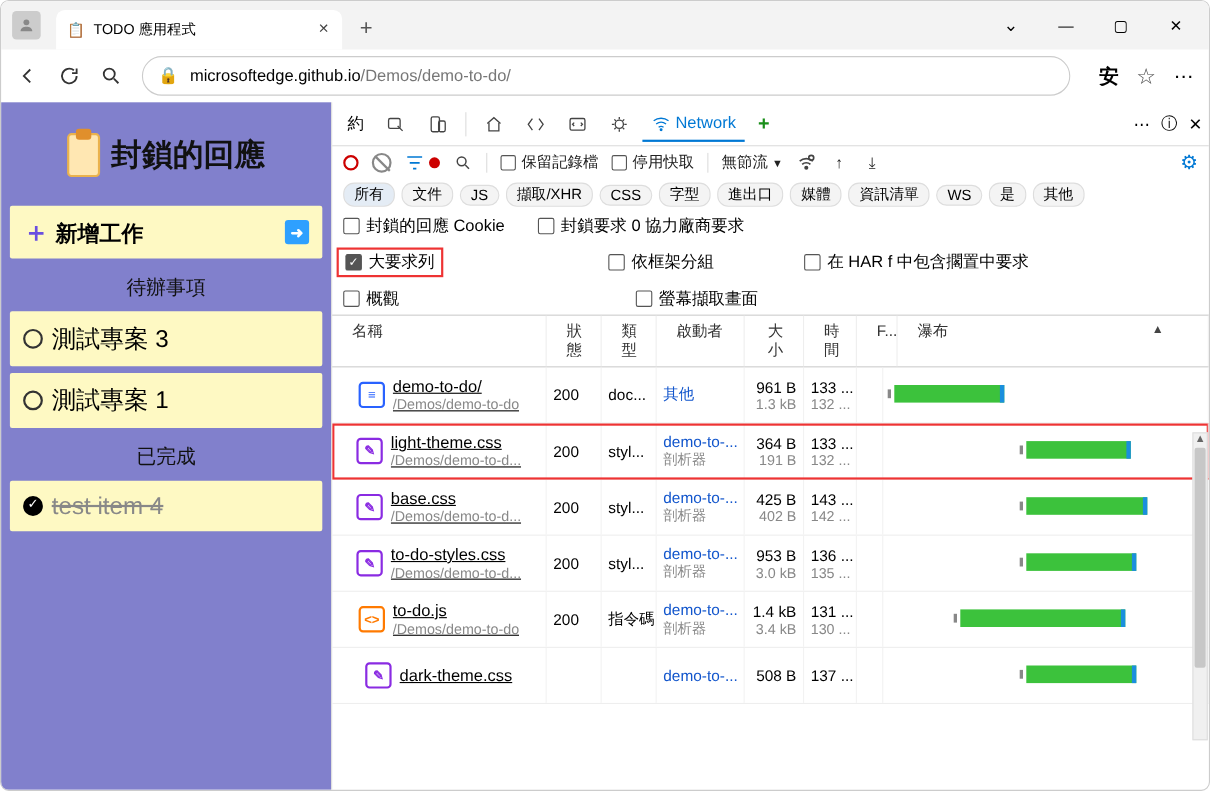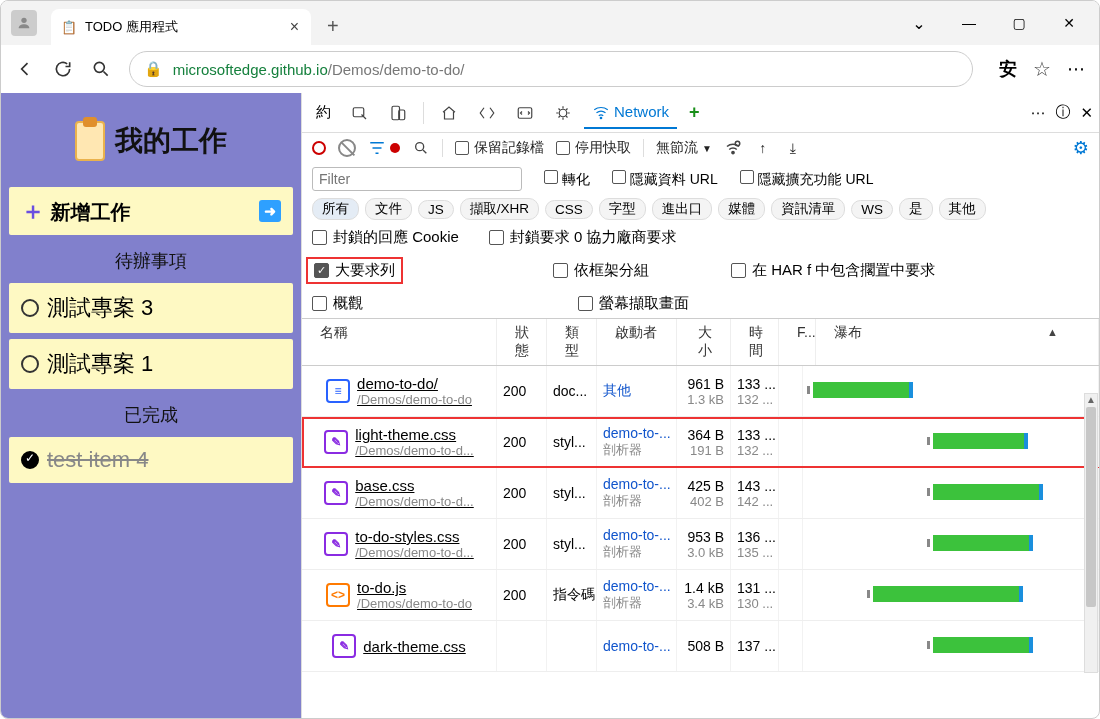--- a/index.html
+++ b/index.html
@@ -15,21 +15,21 @@
   .newtab { margin-left:10px; font-size:20px; color:#555; padding:6px; cursor:pointer; margin-top:6px;}
   .winbtns { margin-left:auto; display:flex; gap:6px; padding-right:8px;}
   .winbtns span { width:44px; height:32px; display:flex; align-items:center; justify-content:center; font-size:14px;}
   .winbtns .chev { font-size:16px; }
 
   
   .toolbar { height:48px; display:flex; align-items:center; padding:0 14px; gap:18px; }
   .toolbar .icon { width:20px; height:20px; display:flex; align-items:center; justify-content:center; color:#333; }
   .urlbox { flex:1; border:1px solid #ccc; border-radius:24px; height:36px; display:flex; align-items:center; padding:0 14px; gap:10px; color:#555; font-size:15px;}
   .urlbox .lock { color:#555; }
-  .urlbox .host { color:#15803d; }
+  .urlbox .host { color:#000000; }
   .urlbox .path { color:#777; }
   .rightctl { margin-left:8px; display:flex; align-items:center; gap:16px; font-size:18px;}
   .rightctl .translate { font-weight:600;}
   .rightctl .star { font-size:20px; color:#444;}
 
   
   .split { display:flex; height: calc(100% - 44px - 48px); }
   .left { width:300px; background:#8180cc; padding:8px; display:flex; flex-direction:column; gap:6px;}
   .left .appheader { display:flex; align-items:center; justify-content:center; gap:10px; padding:20px 0; }
   .appheader .clip { width:30px; height:40px; background:#ffe7b2; border:2px solid #eab24d; border-radius:4px; position:relative;}
@@ -174,21 +174,21 @@
     <span class="star">☆</span>
     <span>⋯</span>
   </div>
 </div>
 
 <div class="split">
 
   <div class="left">
     <div class="appheader">
       <div class="clip"></div>
-      <h1>我的工作</h1>
+      <h1>封鎖的回應</h1>
     </div>
     <div class="card add">
       <span><span class="plus">＋</span> <span>新增工作</span></span>
       <span class="go">➜</span>
     </div>
     <div class="subhead">待辦事項</div>
     <div class="card task">
         <span class="circ"></span>
         <span>測試專案 3</span>
       </div>
@@ -288,26 +288,20 @@
             <path d="M4 10a12 12 0 0 1 16 0M7 14a7 7 0 0 1 10 0"></path>
             <circle cx="12" cy="18" r="1.5" fill="#444"></circle>
             <circle cx="18" cy="6" r="3"></circle>
           </svg>
         </span>
       <span class="icon">↑</span>
       <span class="icon">⤓</span>
       <span class="gear">⚙</span>
     </div>
 
-    <div class="filter-row">
-      <input placeholder="Filter" style="">
-      <label class="cb"><span class="box" style="width:14px;height:14px;border:1.5px solid #555;border-radius:2px;display:inline-block;"></span> <span>轉化</span></label>
-      <label class="cb"><span class="box" style="width:14px;height:14px;border:1.5px solid #555;border-radius:2px;display:inline-block;"></span> <span>隱藏資料 URL</span></label>
-      <label class="cb"><span class="box" style="width:14px;height:14px;border:1.5px solid #555;border-radius:2px;display:inline-block;"></span> <span>隱藏擴充功能 URL</span></label>
-    </div>
 
     <div class="type-row">
       <span class="chip active">所有</span>
       <span class="chip">文件</span>
       <span class="chip">JS</span>
       <span class="chip">擷取/XHR</span>
       <span class="chip">CSS</span>
       <span class="chip">字型</span>
       <span class="chip">進出口</span>
       <span class="chip">媒體</span>

